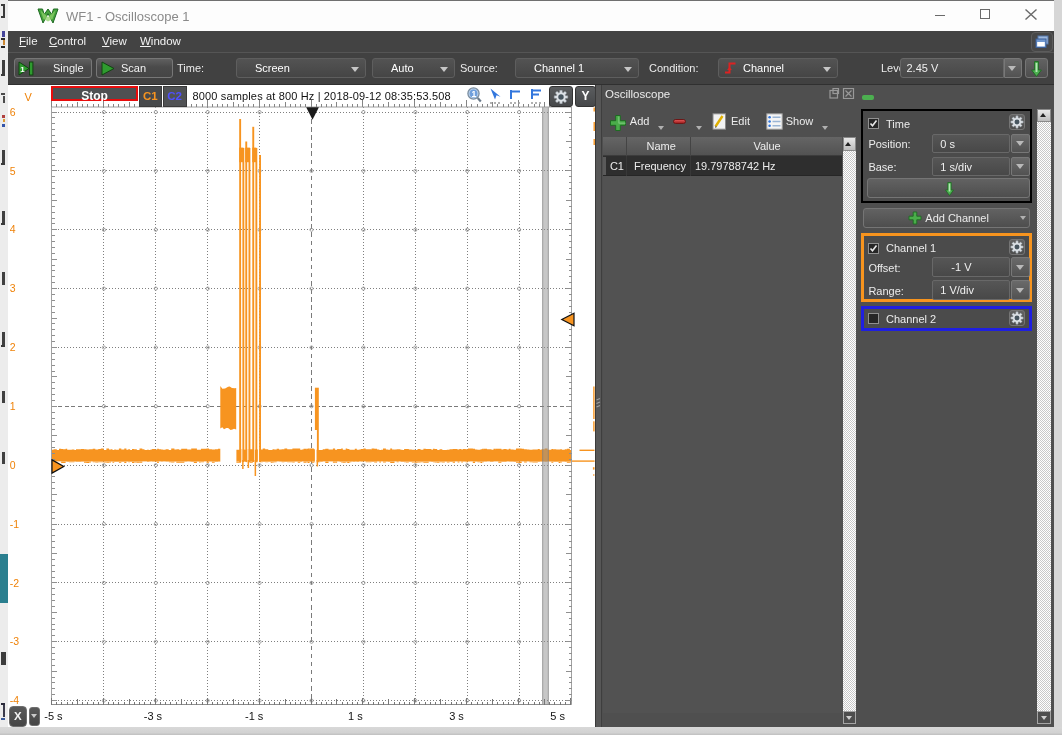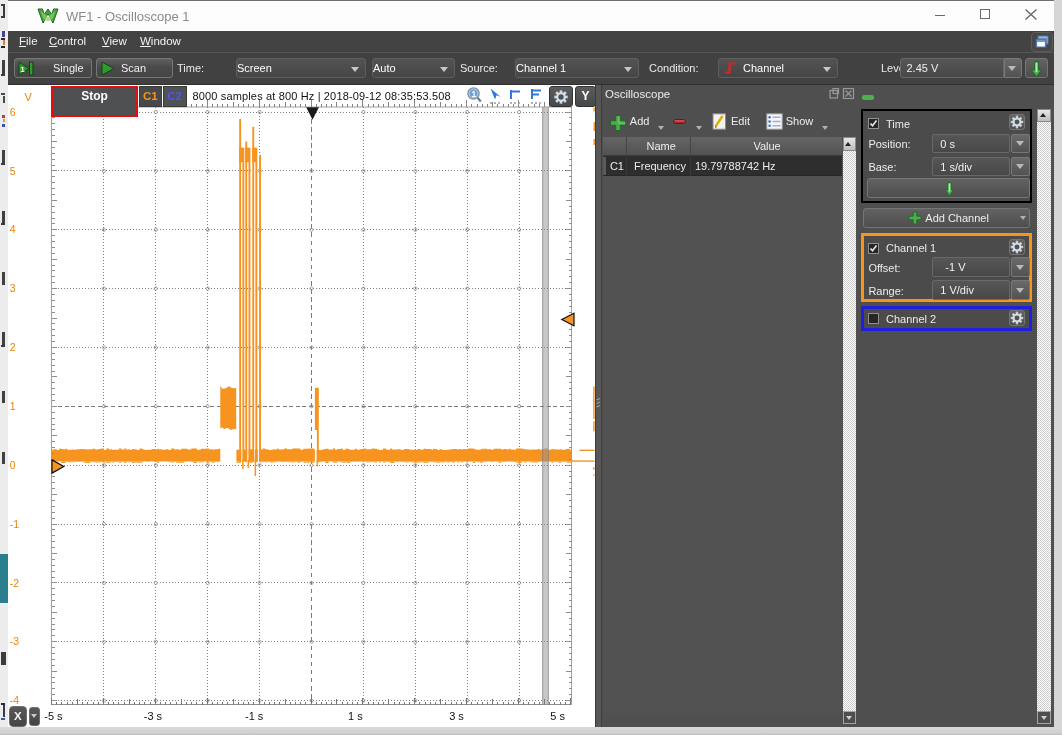--- a/index.html
+++ b/index.html
@@ -1,18 +1,18 @@
 <!DOCTYPE html>
 <html><head><meta charset="utf-8"><style>
 *{margin:0;padding:0;box-sizing:border-box}
 html,body{width:1062px;height:735px;overflow:hidden;background:#fff;font-family:"Liberation Sans",sans-serif}
 .abs{position:absolute}
 .txt{position:absolute;color:#f2f2f2;font-size:11.5px;white-space:nowrap}
 .btn{position:absolute;background:linear-gradient(180deg,#606060,#4a4a4a 45%,#454545);border:1px solid #777;border-radius:3px}
-.dd{position:absolute;background:linear-gradient(180deg,#535353,#454545);border:1px solid #5e5e5e;border-radius:3px;color:#fff;font-size:11px;line-height:18px;padding-left:0}
+.dd{position:absolute;background:linear-gradient(180deg,#535353,#454545);border:1px solid #5e5e5e;border-radius:3px;color:#fff;font-size:11px;line-height:18px;padding-left:18px}
 .dd:after{content:"";position:absolute;right:6px;top:8px;border:4.5px solid transparent;border-top:5px solid #c6c6c6;border-bottom:none}
 .darr{position:absolute;width:0;height:0;border:3.8px solid transparent;border-top:4.6px solid #b0b0b0;border-bottom:none}
 .combo{position:absolute;background:linear-gradient(180deg,#565656,#484848);border:1px solid #686868;border-radius:2px;color:#f0f0f0;font-size:11px}
 .cbtn{position:absolute;background:linear-gradient(180deg,#6a6a6a,#525252);border:1px solid #787878;border-radius:2px}
 .cbtn:after{content:"";position:absolute;left:50%;top:50%;margin-left:-4.5px;margin-top:-2.2px;border:4.5px solid transparent;border-top:5px solid #b9b9b9;border-bottom:none}
 .gbtn{position:absolute;background:linear-gradient(180deg,#626262,#4e4e4e);border:1px solid #757575;border-radius:3px}
 .chk{position:absolute;width:11px;height:11px;background:#262626;border:1px solid #909090}
 .plabel{position:absolute;color:#ececec;font-size:11px;white-space:nowrap}
 </style></head><body>
 <div class="abs" style="left:1054px;top:0;width:8px;height:735px;background:#d6d6d6"></div>
@@ -284,21 +284,21 @@
     <text x="9.8" y="174.5" font-size="10.5px" fill="#ef8208" font-family="Liberation Sans, sans-serif">5</text>
     <text x="9.8" y="115.7" font-size="10.5px" fill="#ef8208" font-family="Liberation Sans, sans-serif">6</text>
     <text x="24.5" y="100.5" font-size="11px" fill="#ef8208" font-family="Liberation Sans, sans-serif">V</text>
     <text x="53.4" y="719.5" font-size="11px" fill="#111" text-anchor="middle" font-family="Liberation Sans, sans-serif">-5 s</text>
     <text x="152.9" y="719.5" font-size="11px" fill="#111" text-anchor="middle" font-family="Liberation Sans, sans-serif">-3 s</text>
     <text x="254.2" y="719.5" font-size="11px" fill="#111" text-anchor="middle" font-family="Liberation Sans, sans-serif">-1 s</text>
     <text x="355.4" y="719.5" font-size="11px" fill="#111" text-anchor="middle" font-family="Liberation Sans, sans-serif">1 s</text>
     <text x="456.5" y="719.5" font-size="11px" fill="#111" text-anchor="middle" font-family="Liberation Sans, sans-serif">3 s</text>
     <text x="557.6" y="719.5" font-size="11px" fill="#111" text-anchor="middle" font-family="Liberation Sans, sans-serif">5 s</text>
   </svg>
-<div class="abs" style="left:51px;top:85.5px;width:87px;height:31px;background:#4e5052;border:2px solid #e80c0c;color:#fff;font-weight:bold;font-size:12px;text-align:center;line-height:17px">Stop</div>
+<div class="abs" style="left:51px;top:85.5px;width:87px;height:15px;background:#4e5052;border:2px solid #e80c0c;color:#fff;font-weight:bold;font-size:12px;text-align:center;line-height:17px">Stop</div>
 <div class="abs" style="left:138.5px;top:85.5px;width:23.5px;height:21px;background:#47494b;border:1px solid #3a3a3a;color:#f79420;font-weight:bold;font-size:11.5px;text-align:center;line-height:19px">C1</div>
 <div class="abs" style="left:162.5px;top:85.5px;width:24px;height:21px;background:#505254;border:1px solid #3a3a3a;color:#5050ff;font-weight:bold;font-size:11.5px;text-align:center;line-height:19px">C2</div>
 <div class="abs" style="left:192.5px;top:89.5px;color:#111;font-size:11px;letter-spacing:0.15px;white-space:nowrap">8000 samples at 800 Hz | 2018-09-12 08:35:53.508</div>
 <svg class="abs" style="left:466px;top:86px" width="82" height="20" viewBox="0 0 82 20">
 <circle cx="7.5" cy="7.5" r="5.6" fill="#bcd2ea" stroke="#7a8da0" stroke-width="1.3"></circle>
 <circle cx="7.5" cy="7.5" r="3.9" fill="#6f9fdc"></circle>
 <text x="5.4" y="10.6" font-size="8.5px" font-weight="bold" fill="#ffffff" font-family="Liberation Sans,sans-serif">1</text>
 <line x1="11.7" y1="12" x2="14.8" y2="15.5" stroke="#6a7a8a" stroke-width="2.2"></line>
 <path d="M24.5,2.5 L29,13.5 L30.5,9.2 L34.5,10.8 Z" fill="#3377dd"></path>
 <path d="M24,17 h10" stroke="#999" stroke-width="1.4" stroke-dasharray="2 2"></path>
@@ -410,21 +410,21 @@
   </svg>
 <div class="plabel" style="left:886px;top:242.3px">Channel 1</div>
 <div class="gbtn" style="left:1008.7px;top:239.2px;width:16px;height:16px"></div>
 <svg style="position:absolute;left:1009.7px;top:240.2px" width="14" height="14" viewBox="0 0 14 14">
     <g transform="translate(7.0,7.0) scale(0.95)">
       <path d="M-1.12,-6.50 L1.12,-6.50 L1.27,-4.42 L2.23,-4.02 L3.81,-5.39 L5.39,-3.81 L4.02,-2.23 L4.42,-1.27 L6.50,-1.12 L6.50,1.12 L4.42,1.27 L4.02,2.23 L5.39,3.81 L3.81,5.39 L2.23,4.02 L1.27,4.42 L1.12,6.50 L-1.12,6.50 L-1.27,4.42 L-2.23,4.02 L-3.81,5.39 L-5.39,3.81 L-4.02,2.23 L-4.42,1.27 L-6.50,1.12 L-6.50,-1.12 L-4.42,-1.27 L-4.02,-2.23 L-5.39,-3.81 L-3.81,-5.39 L-2.23,-4.02 L-1.27,-4.42 Z" fill="#dde2e7" stroke="#8a9299" stroke-width="0.5"></path>
       <circle r="2.6" fill="#47555f"></circle>
     </g>
   </svg>
 <div class="plabel" style="left:868.4px;top:261.5px">Offset:</div>
-<div class="combo" style="left:932.3px;top:257.3px;width:78px;height:19.5px;line-height:18px;padding-left:12px">-1 V</div>
+<div class="combo" style="left:932.3px;top:257.3px;width:78px;height:19.5px;line-height:18px;padding-left:18px">-1 V</div>
 <div class="cbtn" style="left:1010.5px;top:257.3px;width:19.5px;height:19.5px"></div>
 <div class="plabel" style="left:868.4px;top:284.5px">Range:</div>
 <div class="combo" style="left:932.3px;top:280.4px;width:78px;height:19.5px;line-height:18px;padding-left:7px">1 V/div</div>
 <div class="cbtn" style="left:1010.5px;top:280.4px;width:19.5px;height:19.5px"></div>
 <div class="abs" style="left:861.3px;top:306px;width:170.5px;height:24.8px;background:#4b4b4b;border:3px solid #1f1fe0"></div>
 <div class="chk" style="left:868.4px;top:313px"></div>
 <div class="plabel" style="left:886px;top:312.8px">Channel 2</div>
 <div class="gbtn" style="left:1008.7px;top:310.3px;width:16px;height:16px"></div>
 <svg style="position:absolute;left:1009.7px;top:311.3px" width="14" height="14" viewBox="0 0 14 14">
     <g transform="translate(7.0,7.0) scale(0.95)">

